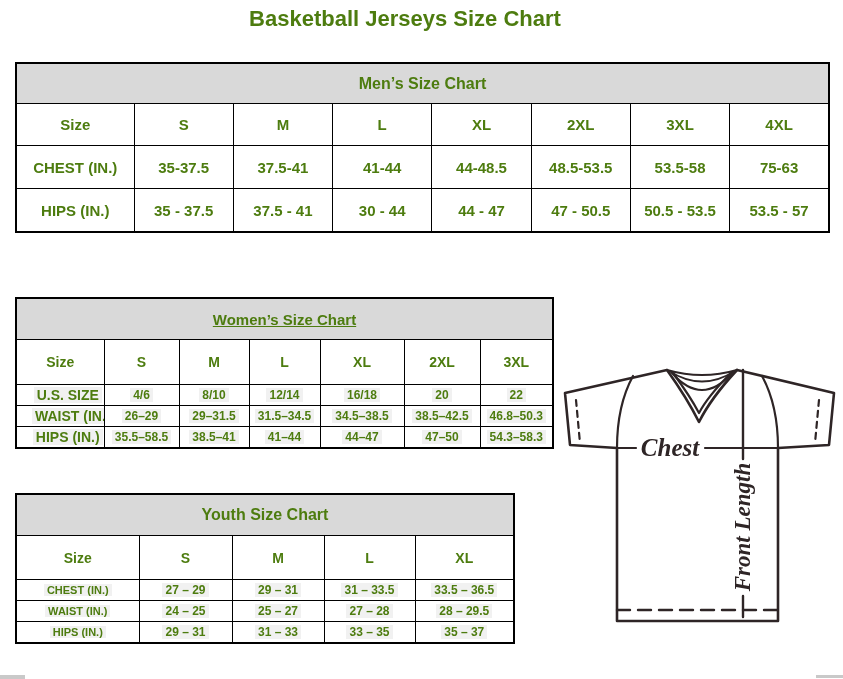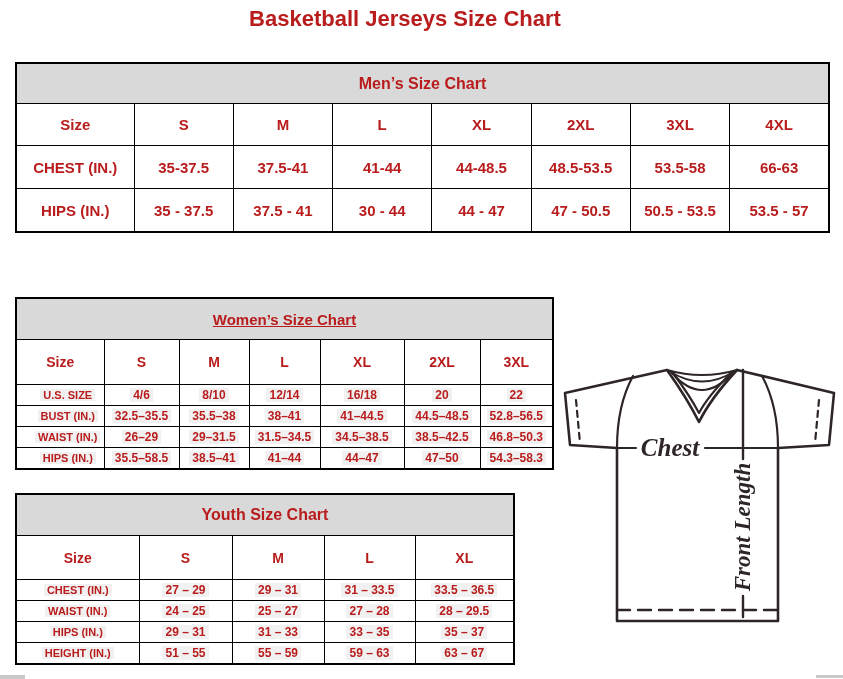--- a/index.html
+++ b/index.html
@@ -1,18 +1,18 @@
 <!DOCTYPE html>
 <html><head>
 <meta charset="utf-8">
 <style>
   html,body{margin:0;padding:0;background:#ffffff;}
   .canvas{
     position:relative;width:843px;height:679px;background:#ffffff;overflow:hidden;
-    font-family:"Liberation Sans",sans-serif;color:#b91c1c;
+    font-family:"Liberation Sans",sans-serif;color:#4d7c0f;
   }
   .page-title{
     position:absolute;top:6px;left:0;width:810px;text-align:center;
     font-size:22px;font-weight:bold;
   }
   table.sizetable{
     position:absolute;border-collapse:collapse;table-layout:fixed;
     border:2px solid #000;background:#fff;
   }
   table.sizetable th,table.sizetable td{
@@ -22,21 +22,21 @@
   .band{background:#d9d9d9;font-size:16px;}
   
   table.mens{left:15px;top:62px;width:815px;}
   .mens .band{height:39px;}
   .mens .sizerow th{height:41px;font-size:15px;}
   .mens tbody th,.mens tbody td{height:42px;font-size:15px;}
   
   table.womens{left:15px;top:297px;width:539px;}
   .womens .band{height:40px;font-size:15px;text-decoration:underline;}
   .womens .sizerow th{height:44px;font-size:14px;}
-  .womens tbody th{height:20px;font-size:11px;padding-left:15px;}
+  .womens tbody th{height:20px;font-size:14px;padding-left:15px;}
   .womens tbody td{height:20px;font-size:12px;}
   
   table.youth{left:15px;top:493px;width:500px;}
   .youth .band{height:40px;font-size:16px;}
   .youth .sizerow th{height:43px;font-size:14px;}
   .youth tbody th{height:20px;font-size:11px;}
   .youth tbody td{height:20px;font-size:12px;}
   .hl{background:#f1f1f1;padding:0 3px;}
   
   .jersey{position:absolute;left:556px;top:360px;width:285px;height:270px;}
@@ -84,21 +84,21 @@
     </thead>
     <tbody>
       <tr>
         <th>CHEST (IN.)</th>
         <td>35-37.5</td>
         <td>37.5-41</td>
         <td>41-44</td>
         <td>44-48.5</td>
         <td>48.5-53.5</td>
         <td>53.5-58</td>
-        <td>66-63</td>
+        <td>75-63</td>
       </tr>
       <tr>
         <th>HIPS (IN.)</th>
         <td>35 - 37.5</td>
         <td>37.5 - 41</td>
         <td>30 - 44</td>
         <td>44 - 47</td>
         <td>47 - 50.5</td>
         <td>50.5 - 53.5</td>
         <td>53.5 - 57</td>
@@ -134,29 +134,20 @@
       <tr>
         <th><span class="hl">U.S. SIZE</span></th>
         <td><span class="hl">4/6</span></td>
         <td><span class="hl">8/10</span></td>
         <td><span class="hl">12/14</span></td>
         <td><span class="hl">16/18</span></td>
         <td><span class="hl">20</span></td>
         <td><span class="hl">22</span></td>
       </tr>
       <tr>
-        <th><span class="hl">BUST (IN.)</span></th>
-        <td><span class="hl">32.5–35.5</span></td>
-        <td><span class="hl">35.5–38</span></td>
-        <td><span class="hl">38–41</span></td>
-        <td><span class="hl">41–44.5</span></td>
-        <td><span class="hl">44.5–48.5</span></td>
-        <td><span class="hl">52.8–56.5</span></td>
-      </tr>
-      <tr>
         <th><span class="hl">WAIST (IN.)</span></th>
         <td><span class="hl">26–29</span></td>
         <td><span class="hl">29–31.5</span></td>
         <td><span class="hl">31.5–34.5</span></td>
         <td><span class="hl">34.5–38.5</span></td>
         <td><span class="hl">38.5–42.5</span></td>
         <td><span class="hl">46.8–50.3</span></td>
       </tr>
       <tr>
         <th><span class="hl">HIPS (IN.)</span></th>
@@ -205,27 +196,20 @@
         <td><span class="hl">27 – 28</span></td>
         <td><span class="hl">28 – 29.5</span></td>
       </tr>
       <tr>
         <th><span class="hl">HIPS (IN.)</span></th>
         <td><span class="hl">29 – 31</span></td>
         <td><span class="hl">31 – 33</span></td>
         <td><span class="hl">33 – 35</span></td>
         <td><span class="hl">35 – 37</span></td>
       </tr>
-      <tr>
-        <th><span class="hl">HEIGHT (IN.)</span></th>
-        <td><span class="hl">51 – 55</span></td>
-        <td><span class="hl">55 – 59</span></td>
-        <td><span class="hl">59 – 63</span></td>
-        <td><span class="hl">63 – 67</span></td>
-      </tr>
     </tbody>
   </table>
 
   <svg class="jersey" viewBox="0 0 285 270" xmlns="http://www.w3.org/2000/svg">
     <g fill="none" stroke="#2e2526" stroke-linejoin="round" stroke-linecap="round">
 
       <path stroke-width="2.6" d="M 111,10 L 9,33 L 14,85 L 61,88 L 61,261 L 222,261 L 222,88 L 273,85 L 278,33 L 181,10"></path>
 
       <path stroke-width="2.2" d="M 111,10 Q 146,20 181,10"></path>
       <path stroke-width="2" d="M 113,11 Q 146,32 179,11"></path>

